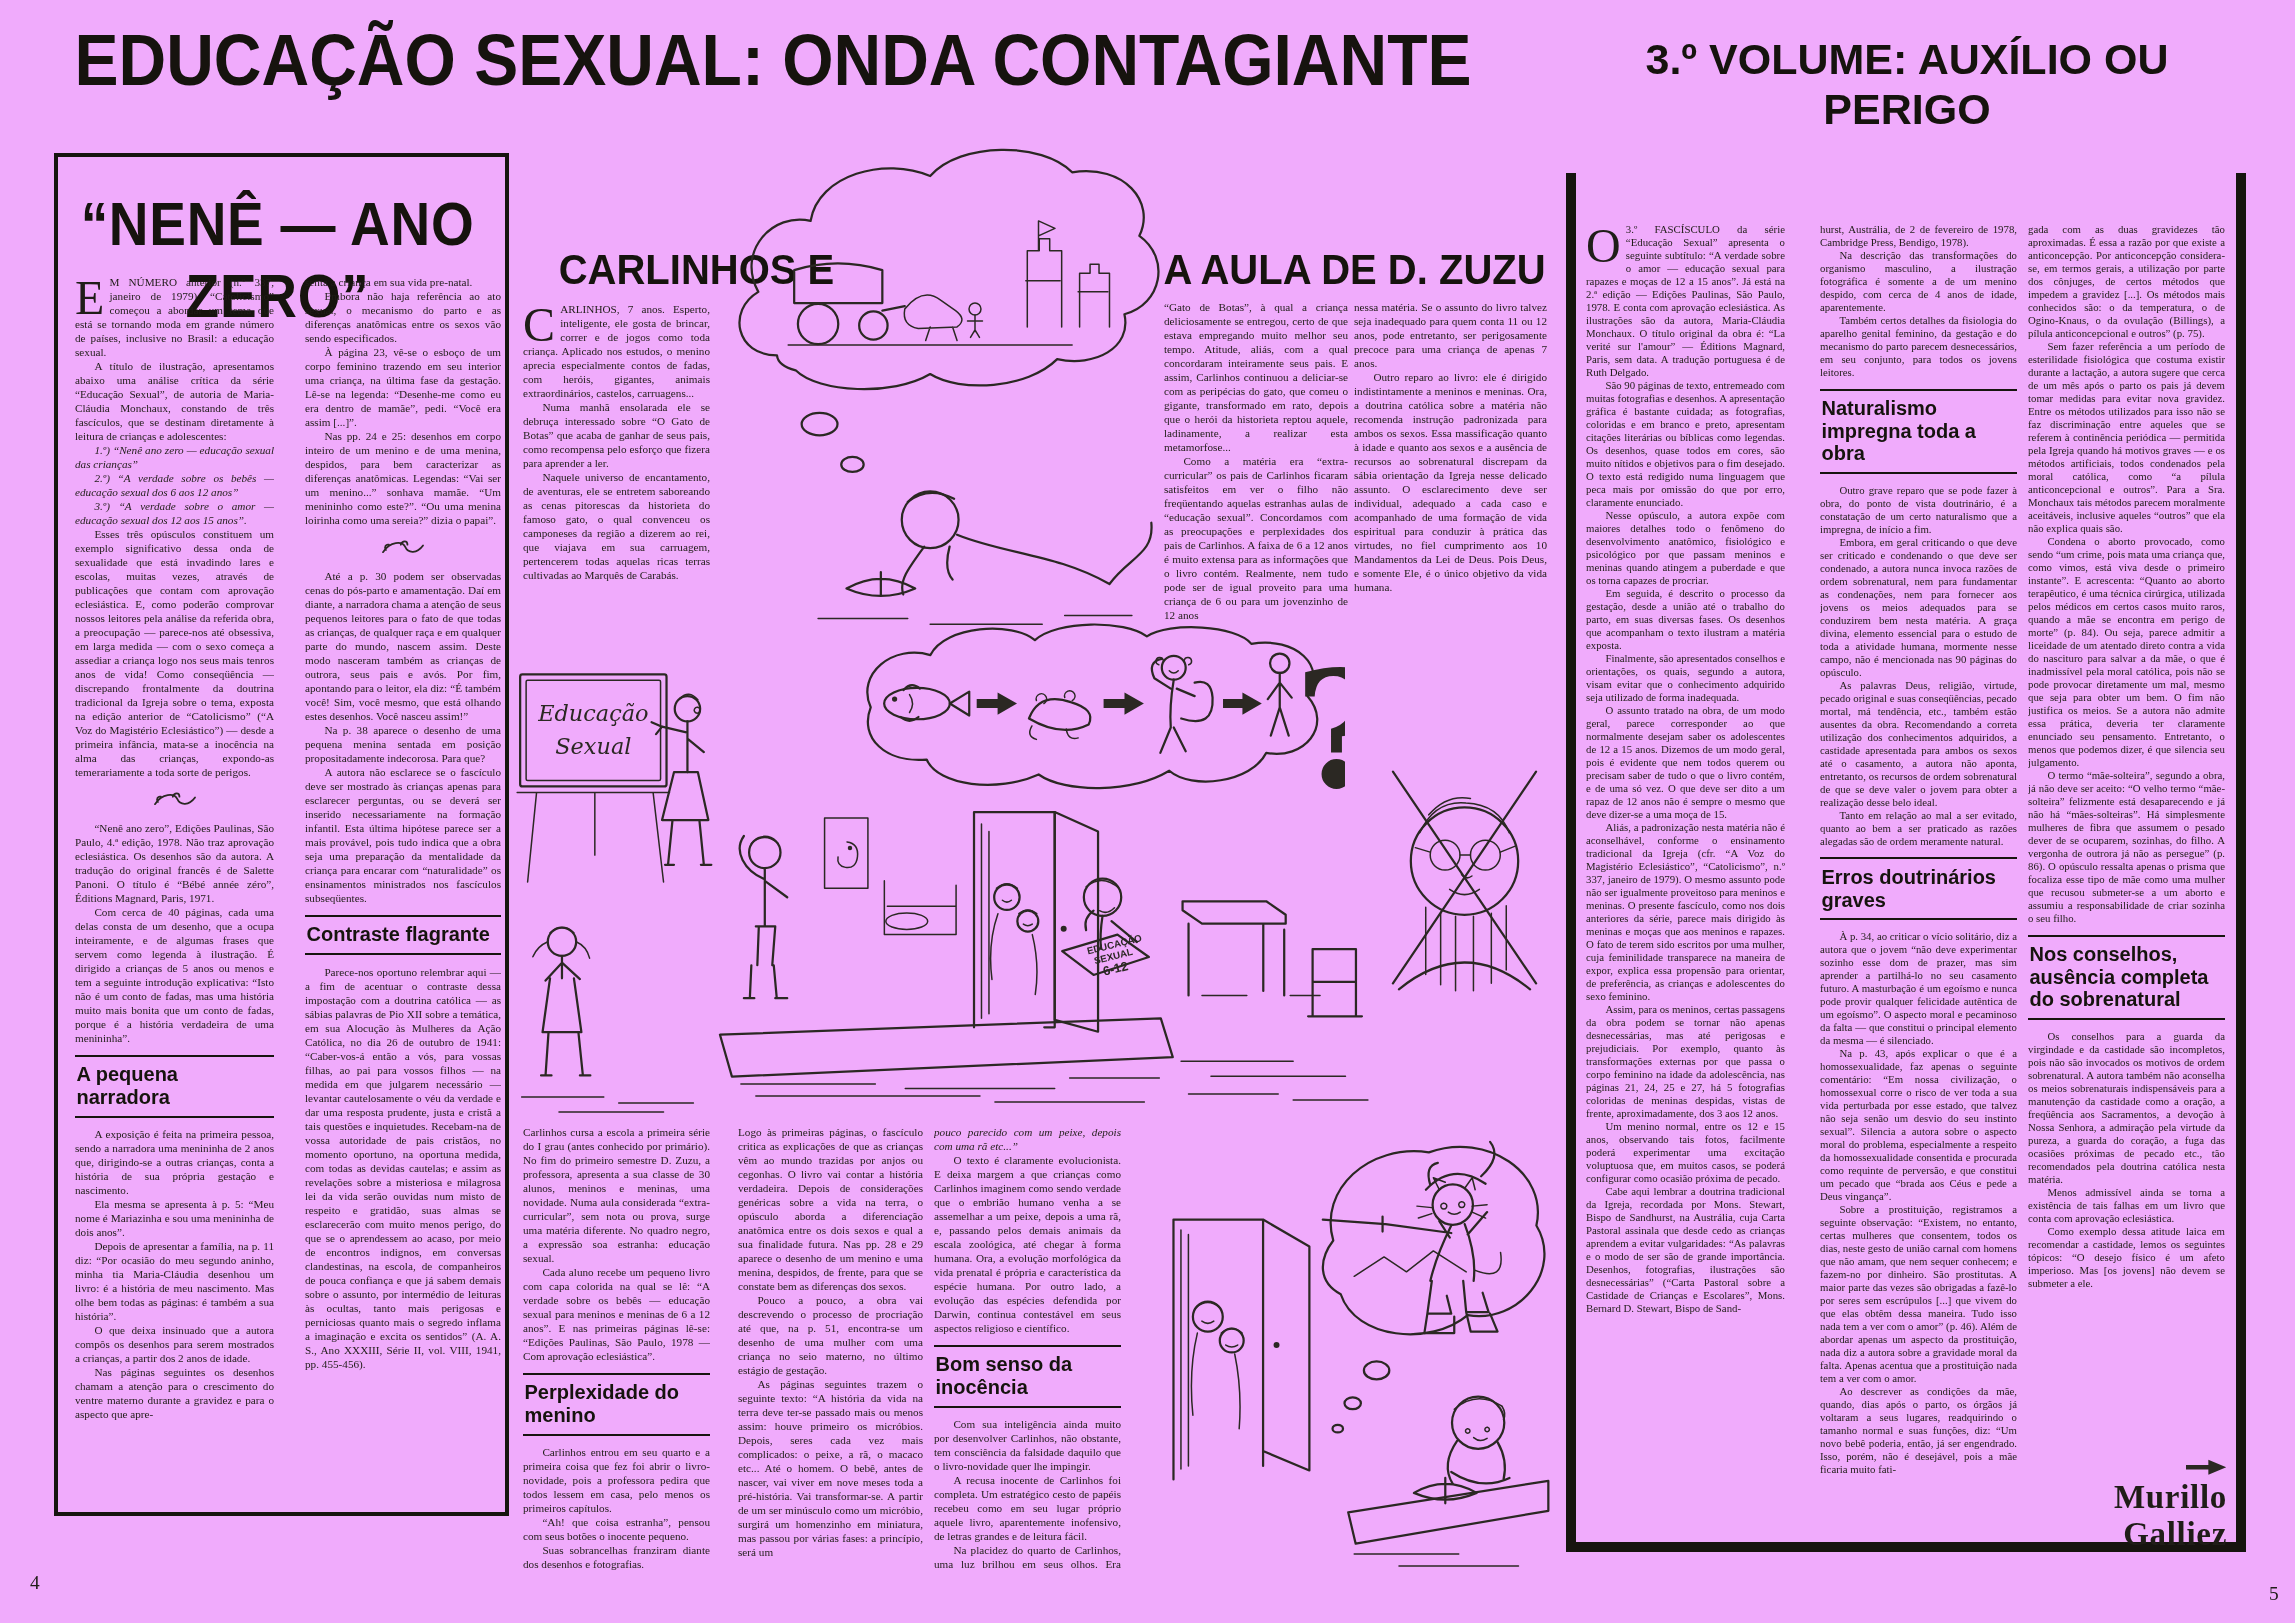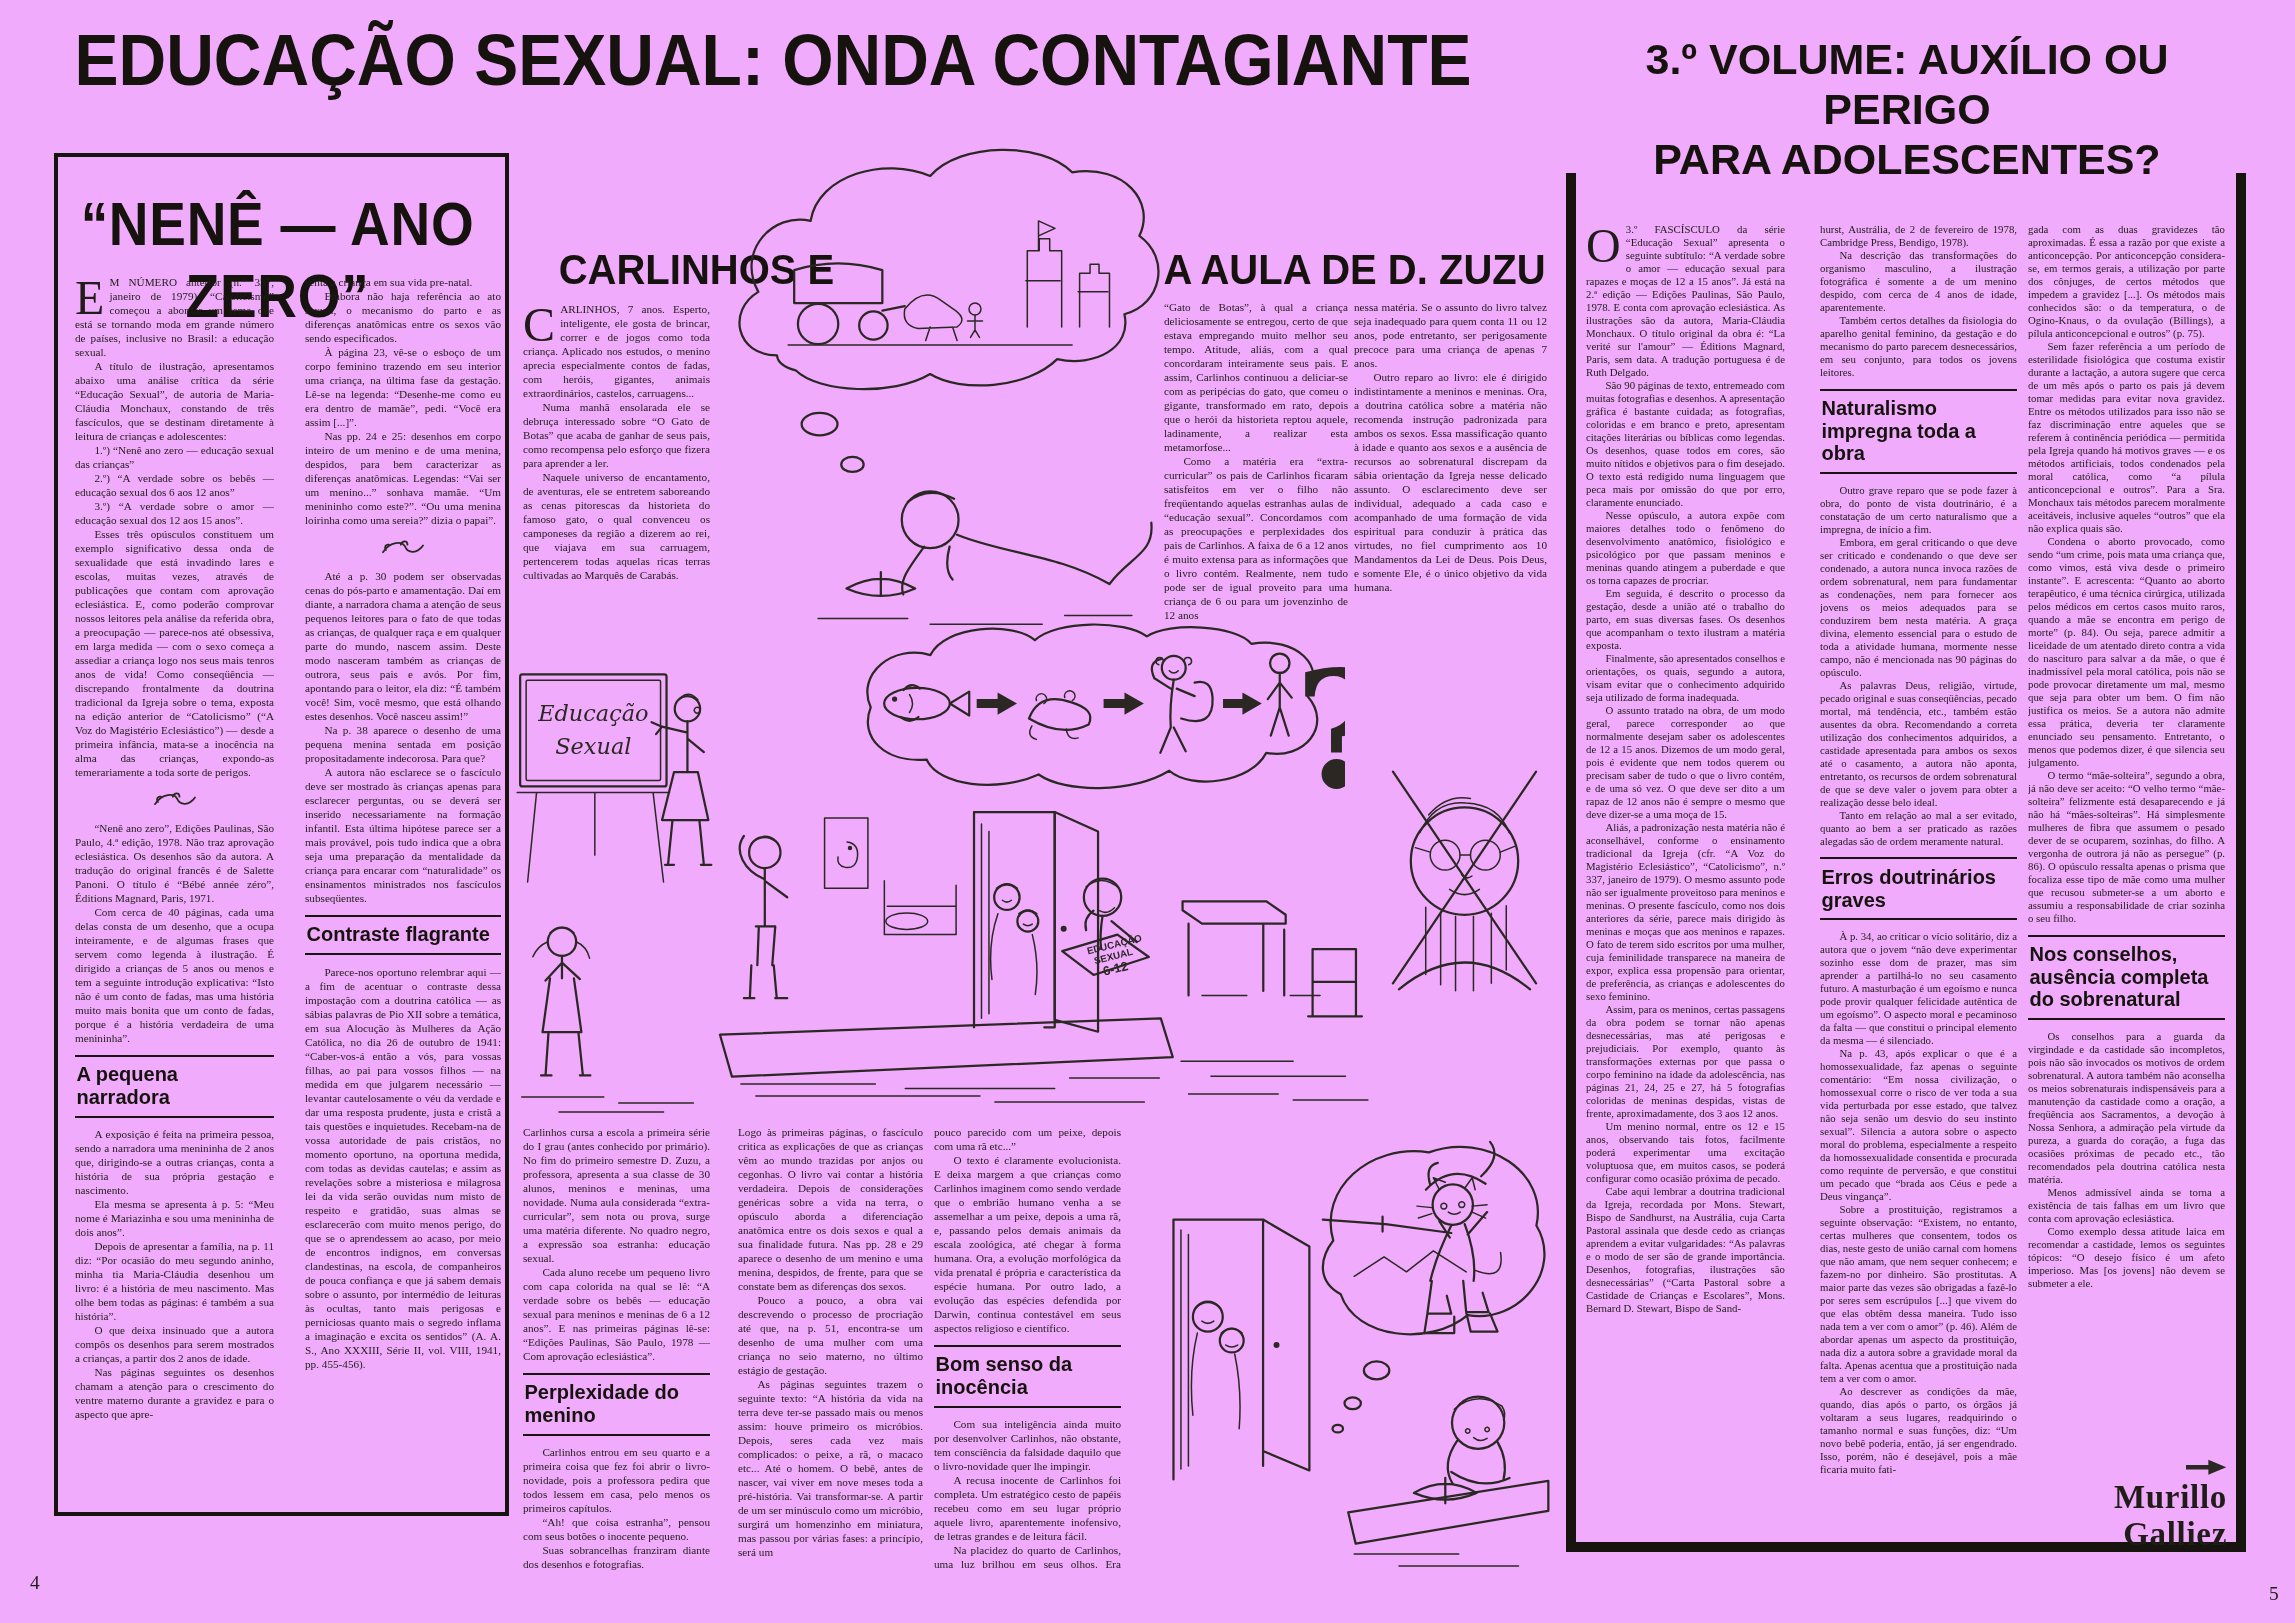--- a/index.html
+++ b/index.html
@@ -9,21 +9,21 @@
   .hl{font-family:"Liberation Sans",sans-serif;font-weight:800;text-align:center;color:#16130e;}
   #main-headline{left:67px;top:18px;width:1412px;font-size:66px;letter-spacing:0;transform:scaleY(1.1);transform-origin:top;white-space:nowrap;}
   #volume-headline{left:1568px;top:34px;width:678px;font-size:43px;line-height:50px;}
   #carlinhos-headline{left:520px;top:245px;width:353px;font-size:40px;transform:scaleY(1.08);transform-origin:top;}
   #aula-headline{left:1157px;top:245px;width:395px;font-size:40px;transform:scaleY(1.08);transform-origin:top;}
   #nene-box{left:54px;top:153px;width:447px;height:1355px;border:4.5px solid #17140f;background:transparent;}
   #nene-title{left:54px;top:188px;width:447px;font-size:55px;letter-spacing:0.7px;transform:scaleY(1.12);transform-origin:top;}
   .col{position:absolute;text-align:justify;font-size:11.2px;line-height:14px;overflow:hidden;}
   .rp .col,.rpcol{font-size:10.8px;line-height:13px;}
   .para{margin:0;text-indent:19.4px;}
-  .para.q{}
+  .para.q{font-style:italic;}
   .para.ni{text-indent:0;}
   .dropcap{float:left;font-size:48px;line-height:37px;padding:3.7px 5.2px 0 0;}
   .subhead{font-family:"Liberation Sans",sans-serif;font-weight:700;font-size:20px;line-height:22.4px;
            border-top:2.2px solid #17140f;border-bottom:2.2px solid #17140f;padding:6.7px 1.5px 7.5px;margin:9.7px 0;text-align:left;color:#16130e;}
   .ornament{text-align:center;margin:10.5px 0 9px;}
   .vbar{background:#17140f;width:9.7px;}
   .hbar{background:#17140f;height:9.7px;}
   #signature-block{left:2028px;top:1459px;width:199px;text-align:right;}
   #author-signature{font-weight:700;font-size:33px;font-family:"Liberation Serif",serif;letter-spacing:0.7px;}
   .pagenum{font-size:19.4px;}
@@ -36,21 +36,20 @@
   .qmark{font-family:"DejaVu Serif",serif;font-weight:700;font-size:215px;fill:#2b2823;stroke:none;}
 </style>
 </head>
 <body>
 
 <div id="sheet">
 
   <div class="abs hl" id="main-headline">EDUCAÇÃO SEXUAL: ONDA CONTAGIANTE</div>
   <div class="abs hl" id="volume-headline">
     <div>3.º VOLUME: AUXÍLIO OU PERIGO</div>
-    <div>PARA ADOLESCENTES?</div>
   </div>
   <div class="abs hl" id="carlinhos-headline">CARLINHOS E</div>
   <div class="abs hl" id="aula-headline">A AULA DE D. ZUZU</div>
 
   <div class="abs" id="nene-box"></div>
   <div class="abs hl" id="nene-title">“NENÊ — ANO ZERO”</div>
   <div class="col" id="box-col1" style="left:75px;top:275px;width:199px;height:1216px;">
       <p class="para ni"><span class="dropcap">E</span>M NÚMERO anterior (n.º 337, janeiro de 1979), “Catolicismo” começou a abordar um tema que está se tornando moda em grande número de países, inclusive no Brasil: a educação sexual.</p>
       <p class="para">A título de ilustração, apresentamos abaixo uma análise crítica da série “Educação Sexual”, de autoria de Maria-Cláudia Monchaux, constando de três fascículos, que se destinam diretamente à leitura de crianças e adolescentes:</p>
       <p class="para q">1.º) “Nenê ano zero — educação sexual das crianças”</p>

